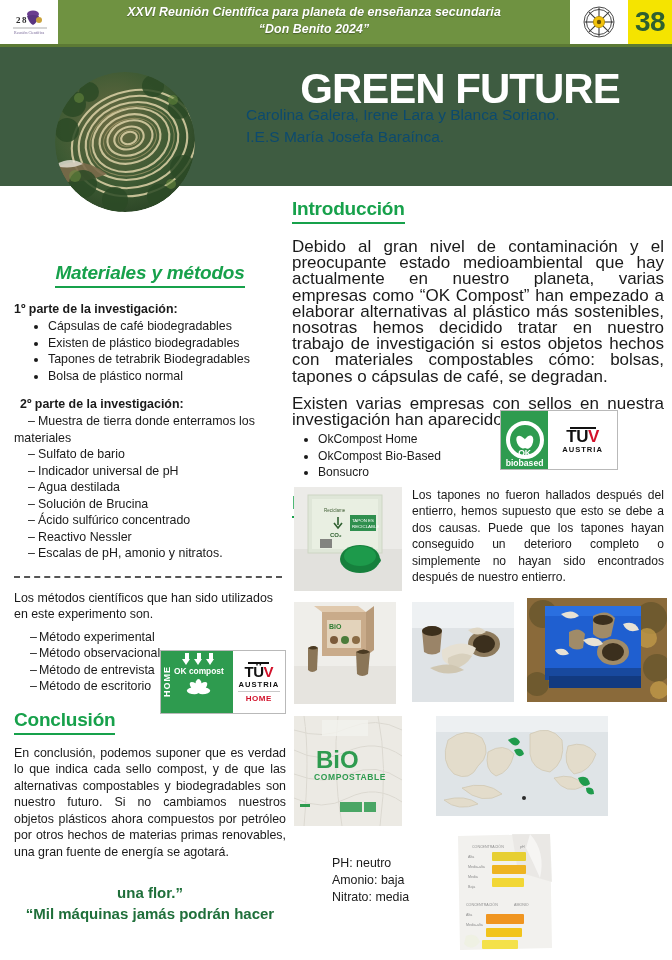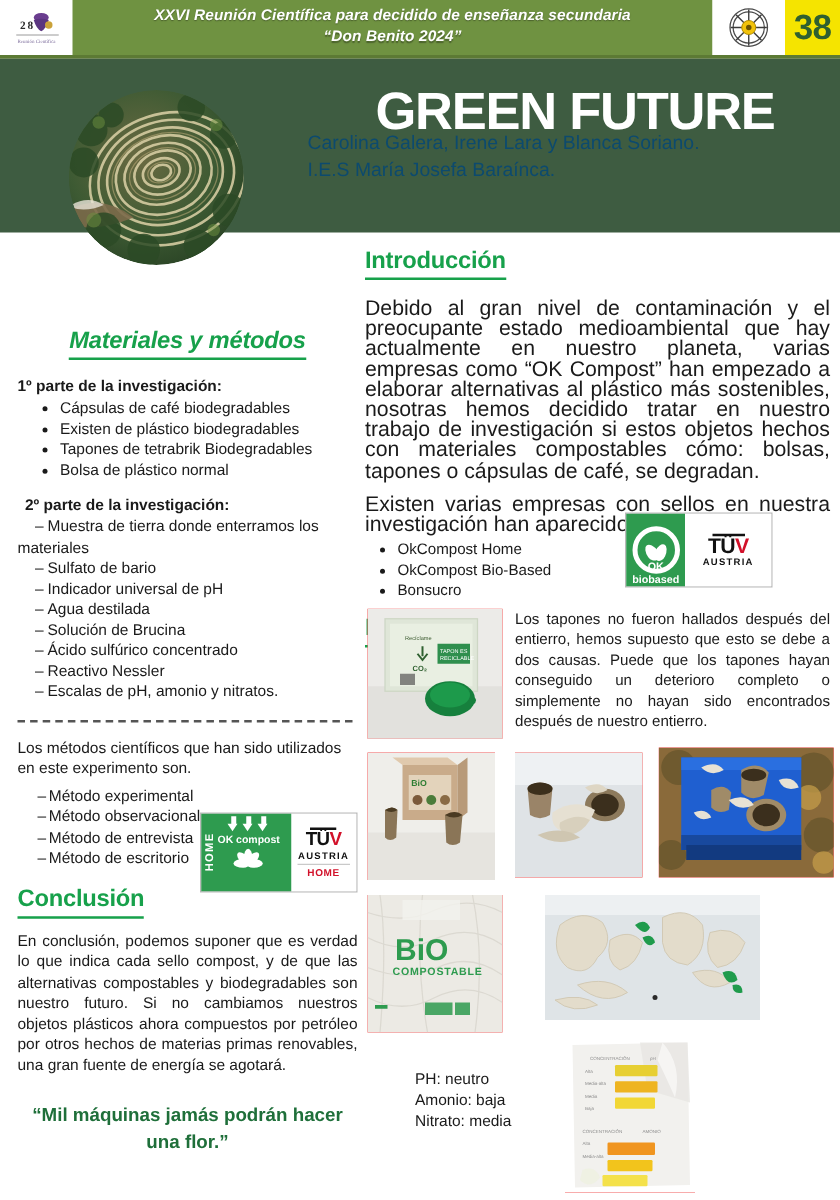--- a/index.html
+++ b/index.html
@@ -87,21 +87,21 @@
 
   .intro-p{font-size:17px;line-height:16.2px;text-align:justify;margin:0 0 11px 0;}
   ul.dots2{margin:0;padding-left:26px;list-style:disc;}
   ul.dots2 li{font-size:12.1px;line-height:16.5px;}
 
   .res-text{
     font-size:12.1px;line-height:16.4px;text-align:justify;
   }
 
   
-  .ph{position:absolute;overflow:hidden;background:#ef4444;}
+  .ph{position:absolute;overflow:hidden;background:#0ea5e9;}
 
   
   .logo-okcompost{
     position:absolute;border:1px solid #b9b9b9;background:#fff;display:flex;
   }
   .okc-left{background:#2e9b4f;position:relative;display:flex;align-items:stretch;}
   .okc-home-vert{
     writing-mode:vertical-rl;transform:rotate(180deg);color:#ffffff;font-weight:bold;
     font-size:9px;letter-spacing:1px;display:flex;align-items:center;justify-content:center;
     padding:0 1px;
@@ -144,21 +144,21 @@
         <path d="M19 9 q6 -2 12 0 q-2 7 -6 9 q-4 -2 -6 -9z" fill="#5a3580"></path>
         <circle cx="31" cy="13" r="3" fill="#caa23a"></circle>
         <text x="8" y="16" font-size="9" font-weight="bold" fill="#2b2b2b" font-family="'Liberation Serif',serif">2</text>
         <text x="14" y="16" font-size="9" font-weight="bold" fill="#2b2b2b" font-family="'Liberation Serif',serif">8</text>
         <line x1="5" y1="21" x2="39" y2="21" stroke="#8b8b8b" stroke-width="0.7"></line>
         <text x="6" y="27" font-size="4" fill="#7a6a9a" font-family="'Liberation Serif',serif">Reunión Científica</text>
       </svg>
     </div>
 
     <div class="topbar-title">
-      <div>XXVI Reunión Científica para decidido de enseñanza secundaria</div>
+      <div>XXVI Reunión Científica para planeta de enseñanza secundaria</div>
       <div>“Don Benito 2024”</div>
     </div>
 
     <div class="badge-emblem">
       <svg width="40" height="40" viewBox="0 0 40 40" aria-hidden="true">
         <g stroke="#4a4a4a" stroke-width="1" fill="none">
           <circle cx="20" cy="20" r="15"></circle>
           <circle cx="20" cy="20" r="12.5"></circle>
         </g>
         <g stroke="#3b3b3b" stroke-width="1.1">
@@ -275,22 +275,22 @@
       <li>Método de entrevista</li>
       <li>Método de escritorio</li>
     </ul>
 
     <div style="margin-top:14px;">
       <h2 class="sec">Conclusión</h2>
     </div>
     <p class="body justify" style="margin-top:4px;">En conclusión, podemos suponer que es verdad lo que indica cada sello compost, y de que las alternativas compostables y biodegradables son nuestro futuro. Si no cambiamos nuestros objetos plásticos ahora compuestos por petróleo por otros hechos de materias primas renovables, una gran fuente de energía se agotará.</p>
 
     <div class="quote">
+      <div>una flor.”</div>
       <div>“Mil máquinas jamás podrán hacer</div>
-      <div>una flor.”</div>
     </div>
   </div>
 
   <div class="logo-okcompost" style="left:160px;top:650px;width:124px;height:62px;">
     <div class="okc-left" style="width:78px;">
       <div class="okc-home-vert">HOME</div>
       <div class="okc-main">
         <div class="okc-arrows">
           <div class="okc-arrow"></div>
             <div class="okc-arrow"></div>

